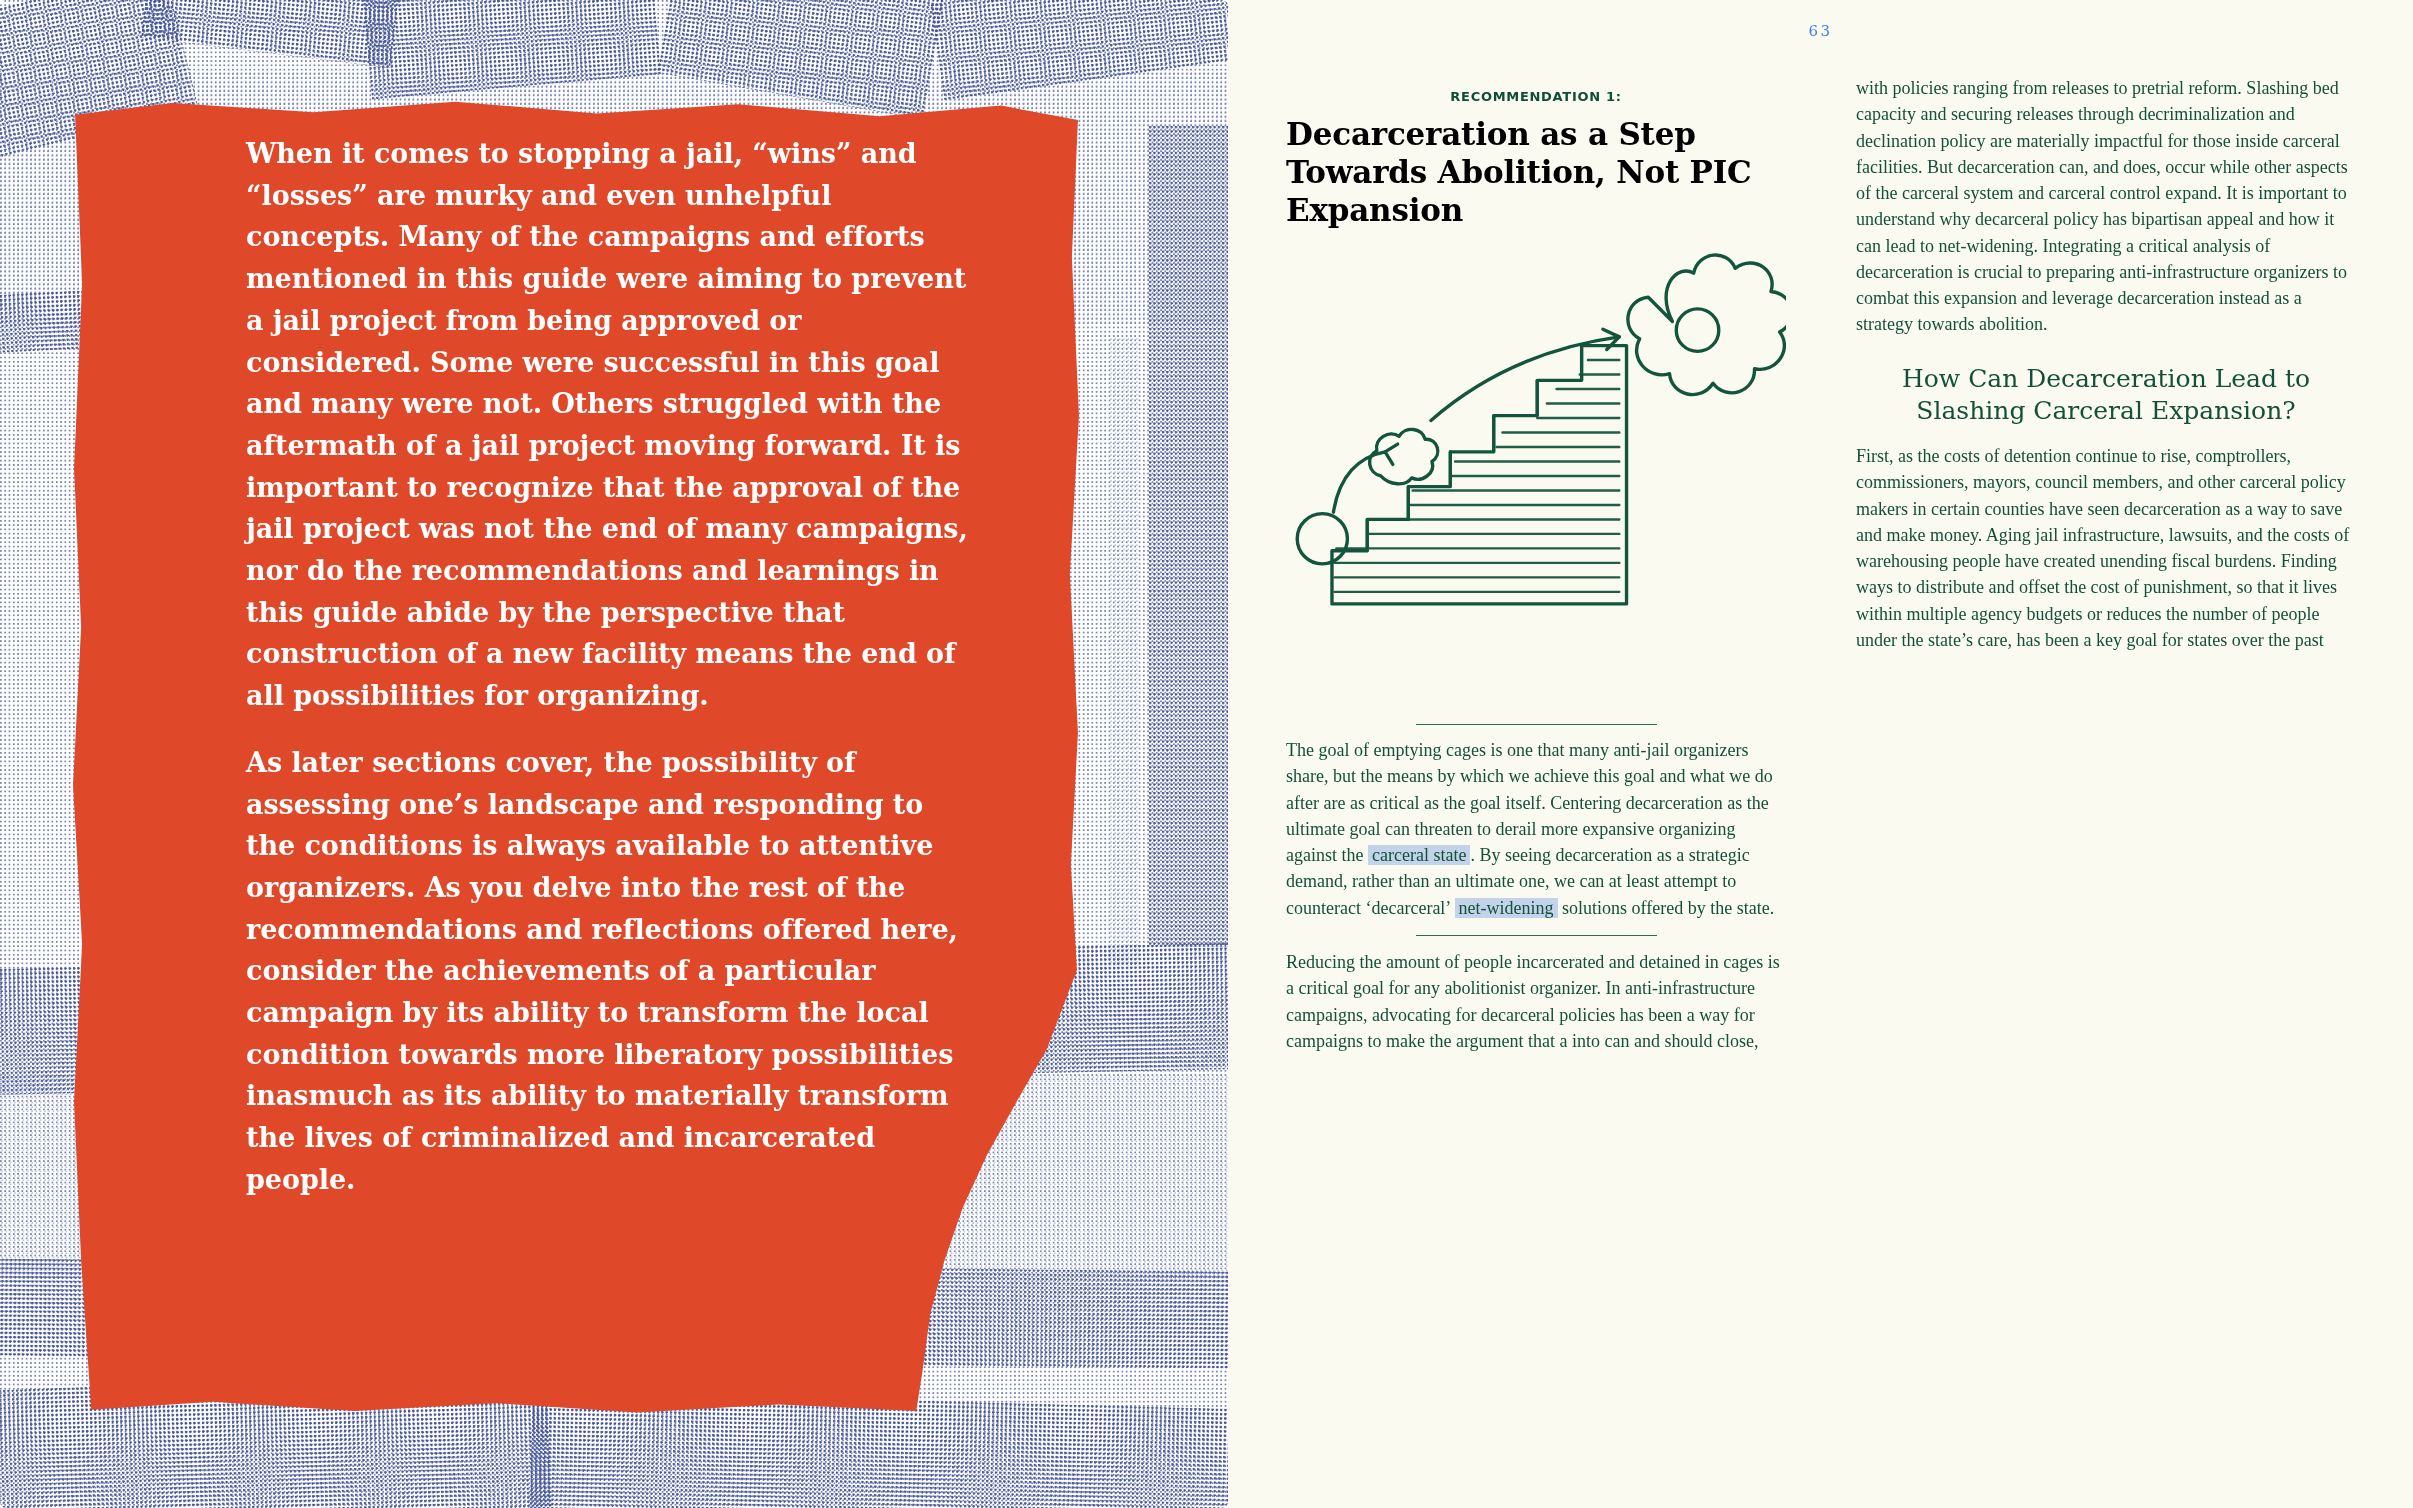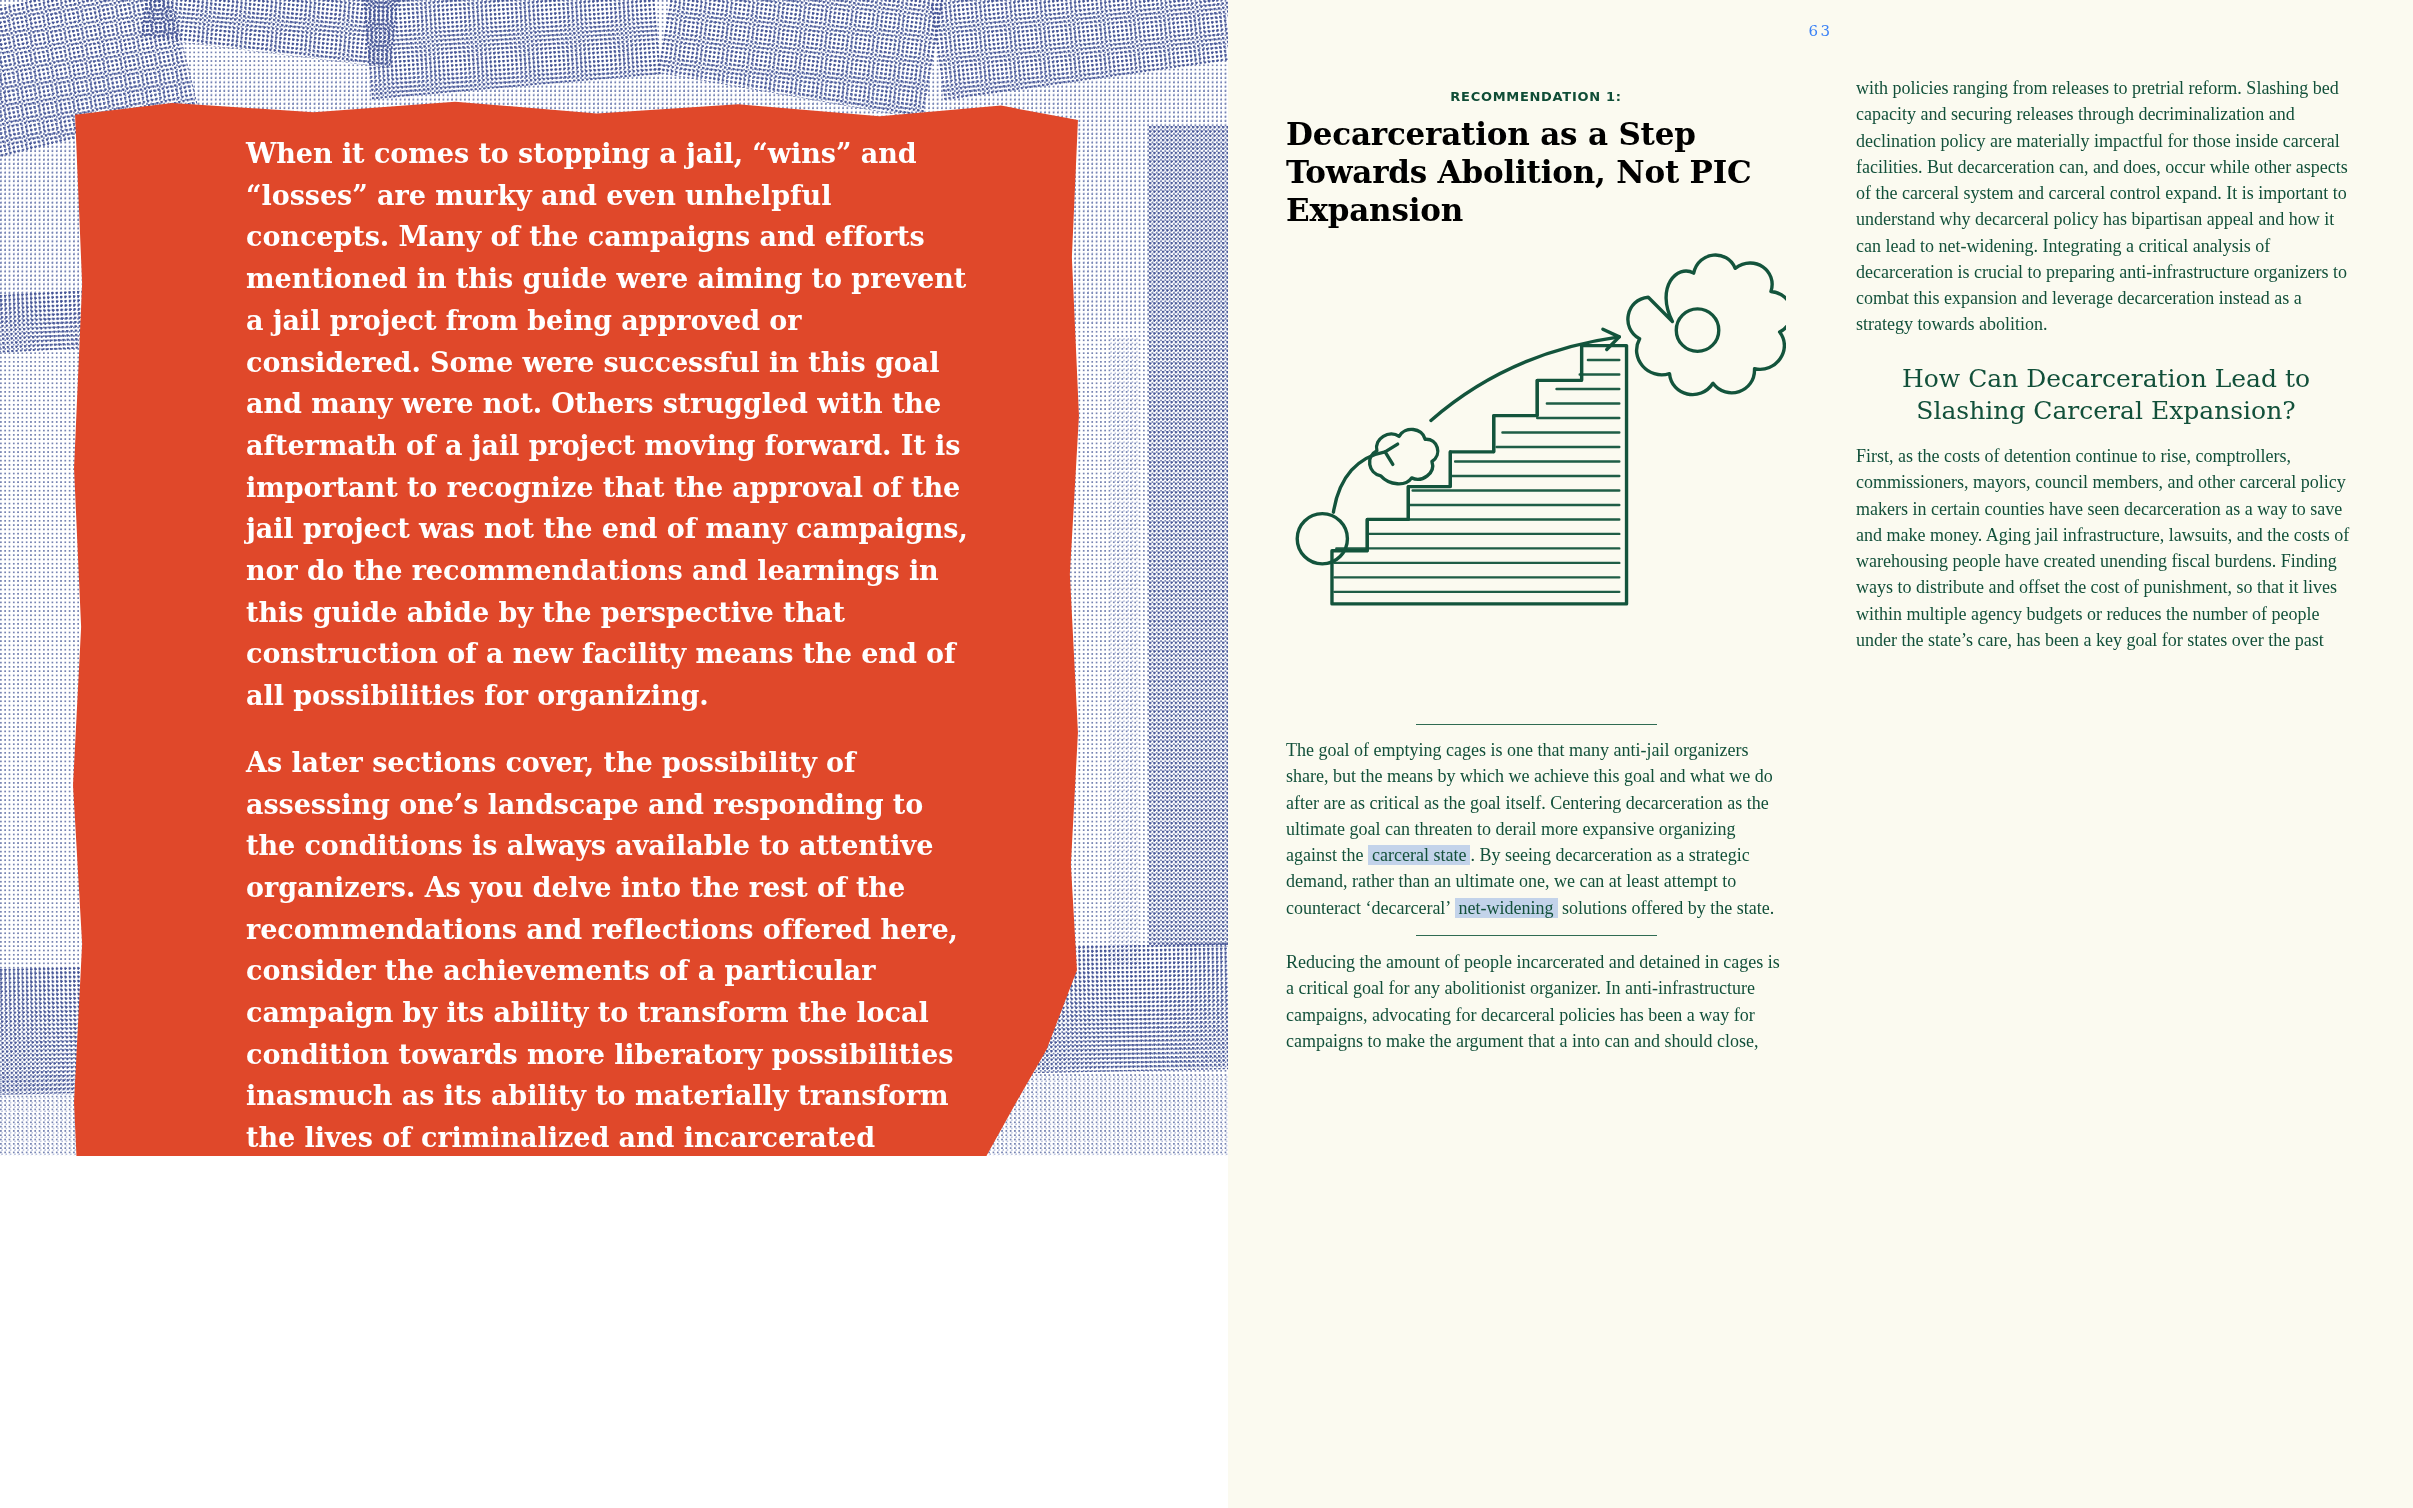--- a/index.html
+++ b/index.html
@@ -17,23 +17,24 @@
     position: relative;
     width: 2413px;
     height: 1508px;
     display: flex;
   }
 
   
   .left-page {
     position: relative;
     width: 1228px;
-    height: 1156px;
+    height: 1508px;
     background: #ffffff;
     overflow: hidden;
+    border-radius: 6px;
   }
   .halftone {
     position: absolute;
     inset: 0;
     background-color: #ffffff;
     background-image:
       
       radial-gradient(circle at 1px 1px, rgba(94,110,165,0.85) 0.8px, rgba(255,255,255,0) 1px);
     background-size: 4.3px 4.3px;
     opacity: 1;

